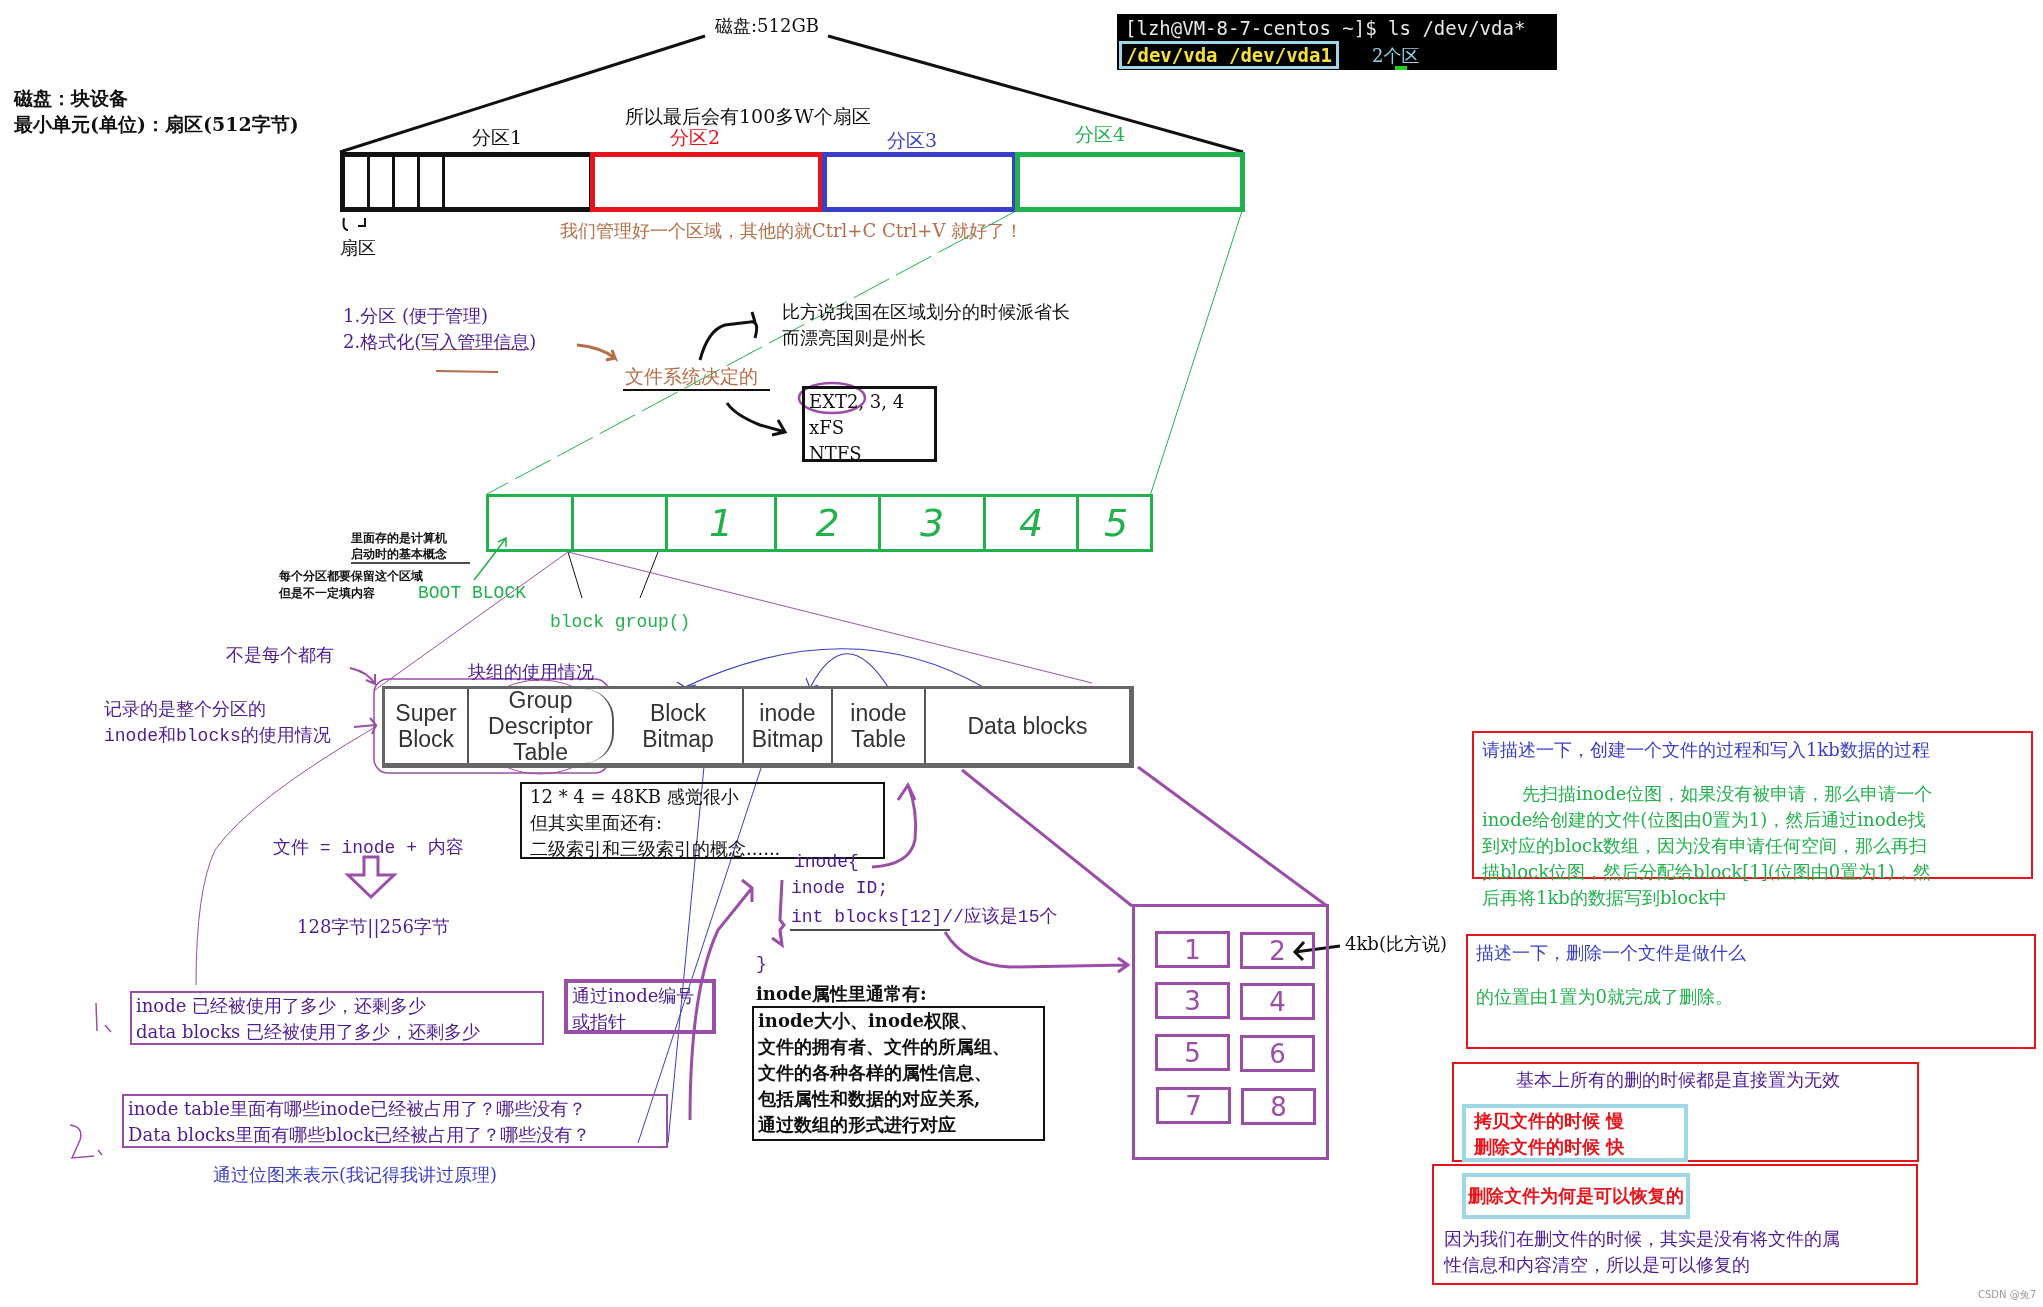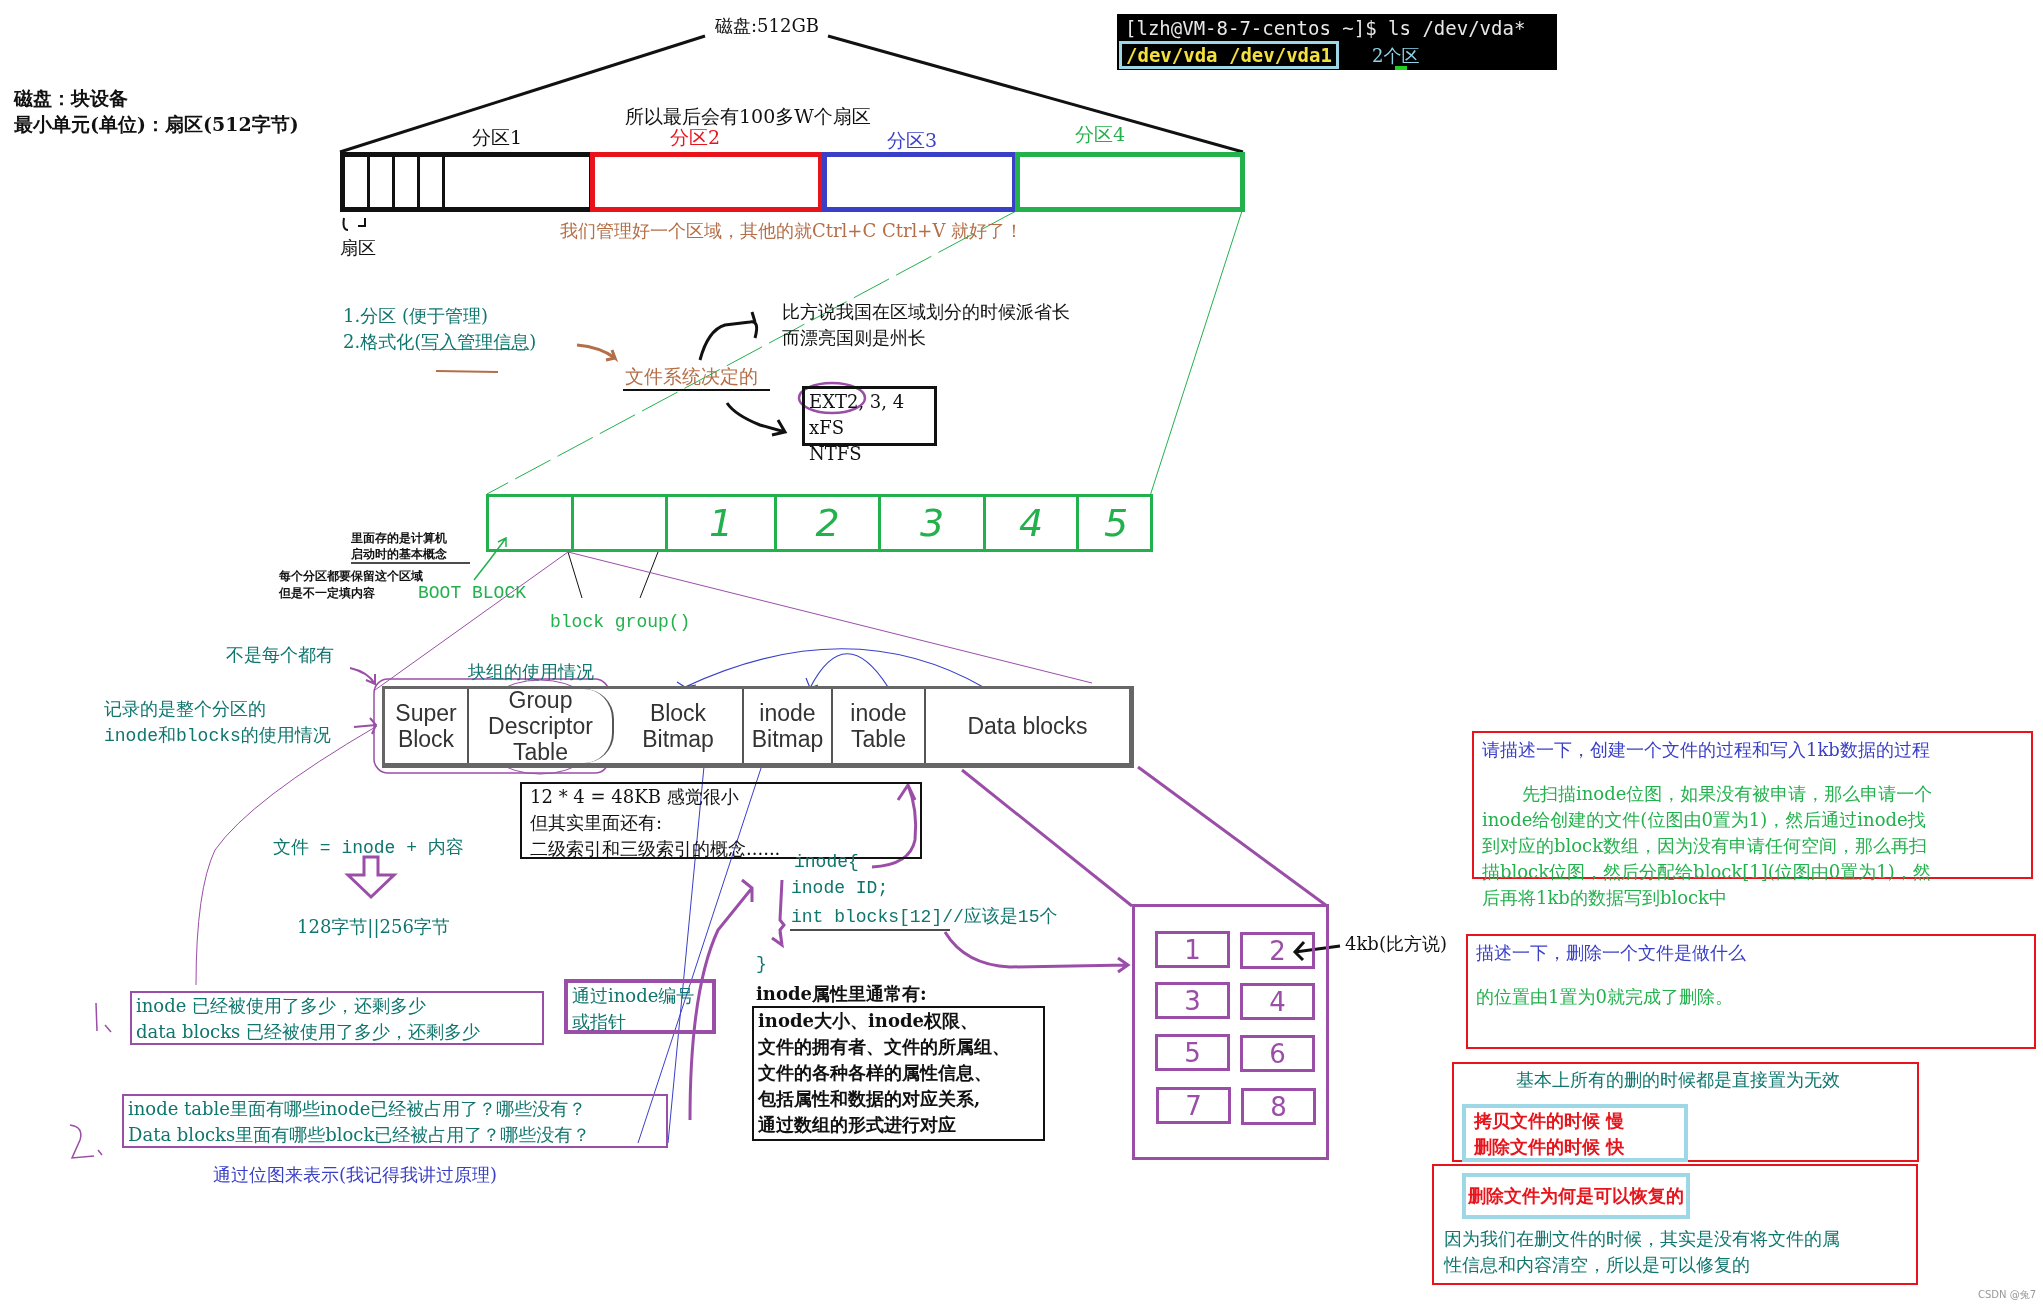--- a/index.html
+++ b/index.html
@@ -1,20 +1,20 @@
 <!DOCTYPE html>
 <html><head>
 <meta charset="utf-8">
 <style>
   html, body { margin:0; padding:0; background:#ffffff; }
   body { width:2043px; height:1307px; position:relative; overflow:hidden;
          font-family:"DejaVu Serif","Liberation Serif",serif; }
   .abs { position:absolute; white-space:nowrap; }
   .t-black { color:#111111; }
-  .t-purple { color:#0f766e; }
+  .t-purple { color:#4c1d95; }
   .t-brown { color:#b46e48; }
   .t-green { color:#22b14c; }
   .t-blue { color:#3a3fc8; }
   .t-red { color:#e8141c; }
   .f18 { font-size:18px; }
   .f19 { font-size:19px; }
   .f14 { font-size:12px; font-weight:bold; font-family:"DejaVu Sans","Liberation Sans",sans-serif; }
   .mono { font-family:"Liberation Mono","DejaVu Sans Mono",monospace; }
   svg.overlay { position:absolute; left:0; top:0; pointer-events:none; }
   .terminal { position:absolute; left:1117px; top:14px; width:440px; height:56px; background:#000;
@@ -126,21 +126,21 @@
   <span class="hl">/dev/vda  /dev/vda1</span>
   <span class="note">2个区</span>
   <span class="cursor"></span>
 </div>
 
 <div class="abs t-purple f18" style="left:343px;top:304px;">1.分区 (便于管理)</div>
 <div class="abs t-purple f18" style="left:343px;top:330px;"><span>2.格式化(</span><span style="text-decoration:underline;text-decoration-color:#b46e48;">写入管理信息</span><span>)</span></div>
 <div class="abs t-brown f19" style="left:625px;top:364px;">文件系统决定的</div>
 <div class="abs t-black f18" style="left:782px;top:300px;">比方说我国在区域划分的时候派省长</div>
 <div class="abs t-black f18" style="left:782px;top:326px;">而漂亮国则是州长</div>
-<div class="box lines t-black f18" style="left:802px;top:386px;width:135px;height:60px;border:3px solid #111;padding:0 4px;">
+<div class="box lines t-black f18" style="left:802px;top:386px;width:135px;height:76px;border:3px solid #111;padding:0 4px;">
   <div>EXT2, 3, 4</div>
   <div>xFS</div>
   <div>NTFS</div>
 </div>
 
 <div class="box" style="left:486px;top:494px;width:667px;height:58px;border:3px solid #22b14c;">
   <div class="fsnum" style="left:0;width:85px;"></div>
   <div class="fsnum" style="left:85px;width:94px;"></div>
   <div class="fsnum" style="left:179px;width:109px;">1</div>
   <div class="fsnum" style="left:288px;width:104px;">2</div>
@@ -190,21 +190,21 @@
       <div>
         <div>inode</div>
         <div>Table</div>
       </div>
     </div>
   <div class="bg-cell" style="left:541px;right:0;border-right:none;">
       <div>Data blocks</div>
     </div>
 </div>
 
-<div class="box lines t-black f18" style="left:520px;top:782px;width:402px;height:77px;border:2px solid #111;padding:0 8px;">
+<div class="box lines t-black f18" style="left:520px;top:782px;width:365px;height:77px;border:2px solid #111;padding:0 8px;">
   <div>12 * 4 = 48KB 感觉很小</div>
   <div>但其实里面还有:</div>
   <div>二级索引和三级索引的概念......</div>
 </div>
 
 <div class="abs t-purple f18 mono" style="left:273px;top:835px;">文件 = inode + 内容</div>
 <div class="abs t-purple f18" style="left:297px;top:915px;">128字节||256字节</div>
 
 <div class="abs t-purple f18 mono" style="left:758px;top:852px;margin-left:36px;">inode{</div>
 <div class="abs t-purple f18 mono" style="left:791px;top:878px;">inode ID;</div>

